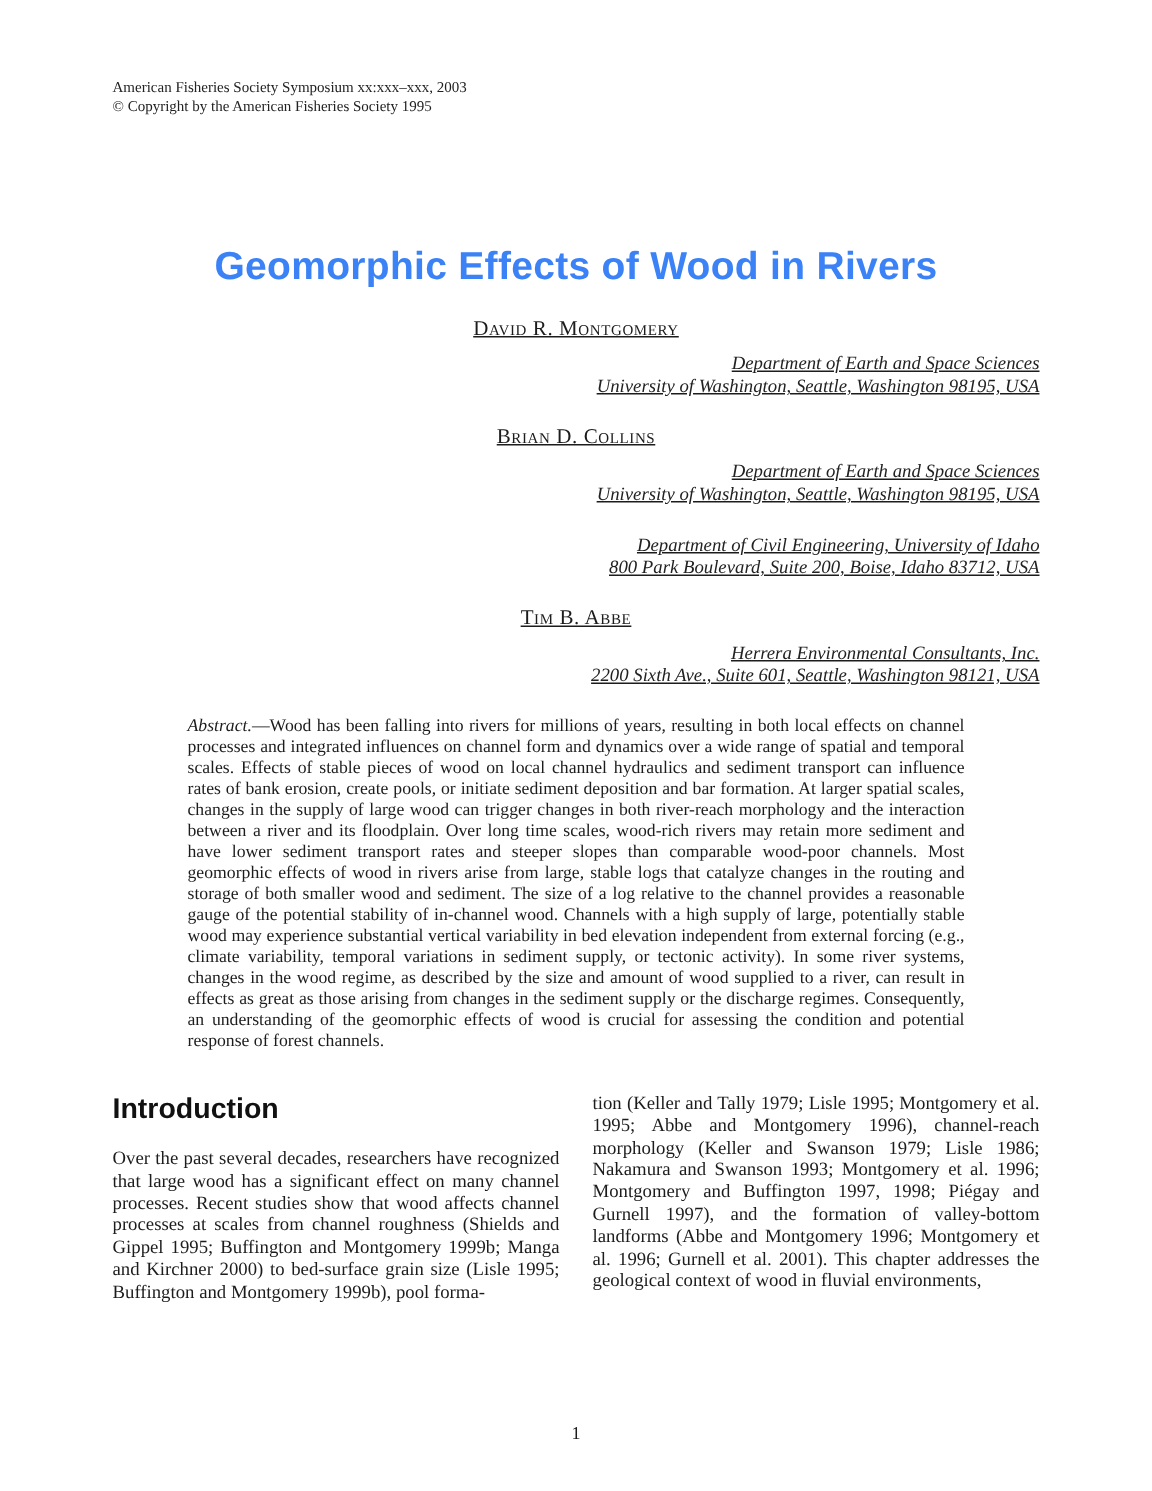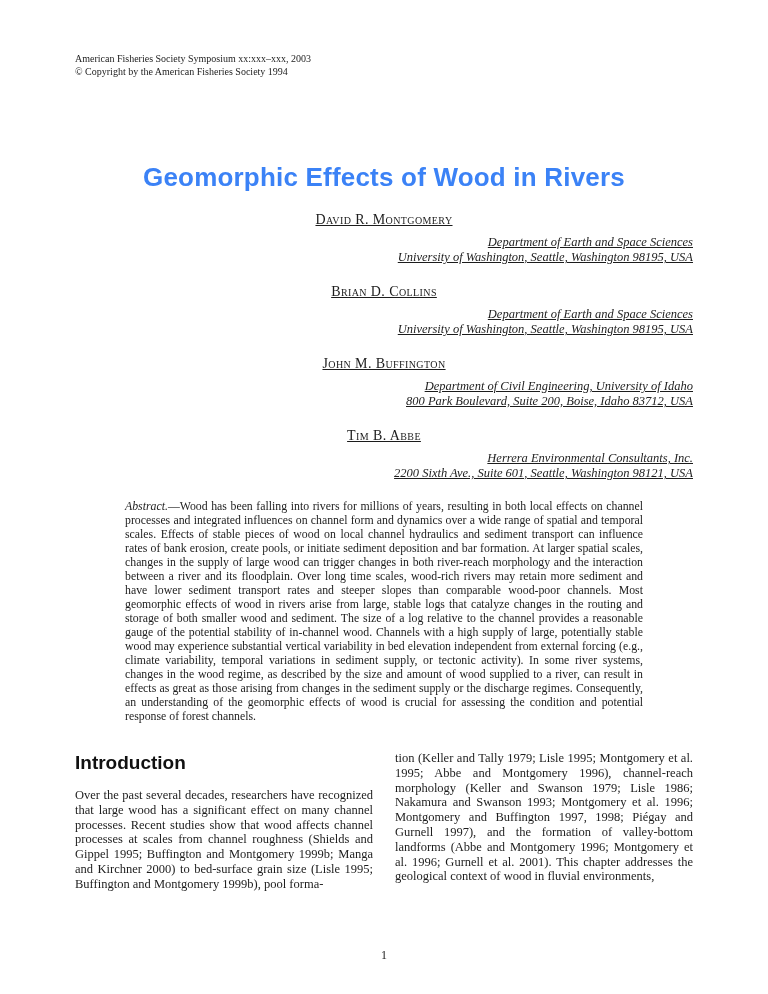--- a/index.html
+++ b/index.html
@@ -83,41 +83,40 @@
     font-size: 12px;
   }
 </style>
 </head>
 <body>
 
 <div class="page">
 
   <header class="journal-header">
     <div>American Fisheries Society Symposium xx:xxx–xxx, 2003</div>
-    <div>© Copyright by the American Fisheries Society 1994</div>
+    <div>© Copyright by the American Fisheries Society 1995</div>
   </header>
 
   <h1 class="paper-title">Geomorphic Effects of Wood in Rivers</h1>
 
   <section class="authors">
 
     <div class="author-block">
       <div class="author-name">David R. Montgomery</div>
       <div class="author-affil">Department of Earth and Space Sciences</div>
       <div class="author-affil">University of Washington, Seattle, Washington 98195, USA</div>
     </div>
 
     <div class="author-block">
       <div class="author-name">Brian D. Collins</div>
       <div class="author-affil">Department of Earth and Space Sciences</div>
       <div class="author-affil">University of Washington, Seattle, Washington 98195, USA</div>
     </div>
 
     <div class="author-block">
-      <div class="author-name">John M. Buffington</div>
       <div class="author-affil">Department of Civil Engineering, University of Idaho</div>
       <div class="author-affil">800 Park Boulevard, Suite 200, Boise, Idaho 83712, USA</div>
     </div>
 
     <div class="author-block">
       <div class="author-name">Tim B. Abbe</div>
       <div class="author-affil">Herrera Environmental Consultants, Inc.</div>
       <div class="author-affil">2200 Sixth Ave., Suite 601, Seattle, Washington 98121, USA</div>
     </div>
 

